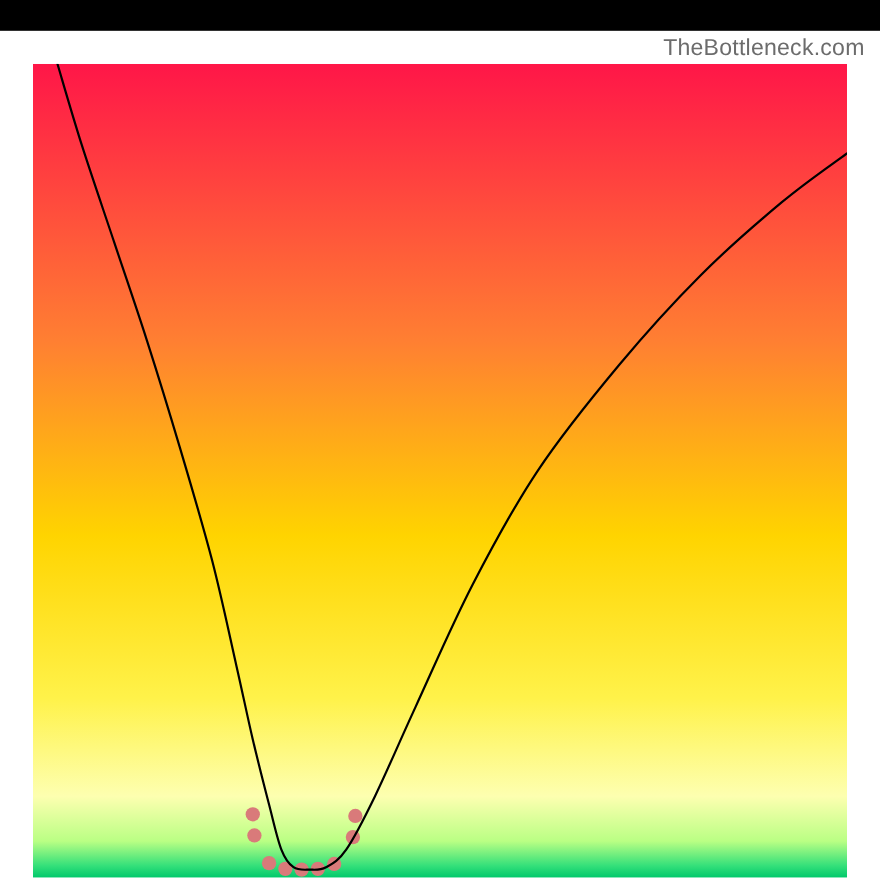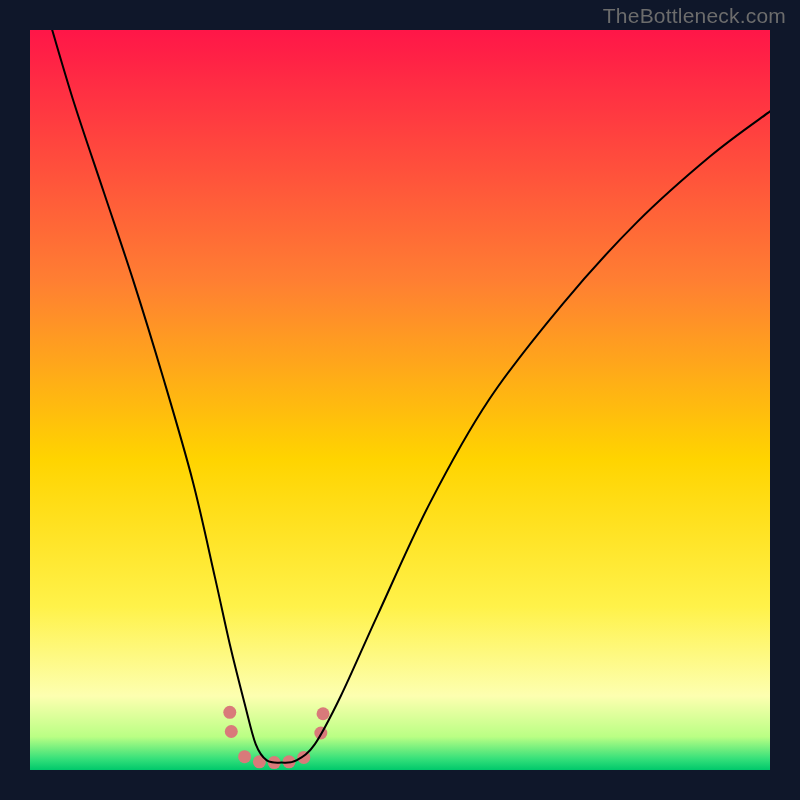--- a/index.html
+++ b/index.html
@@ -7,21 +7,22 @@
     padding: 0;
     width: 800px;
     height: 800px;
     overflow: hidden;
     background: #000;
     font-family: Arial, Helvetica, sans-serif;
   }
   .frame {
     position: absolute;
     inset: 0;
-    background: #0f172a;
+    background: #ffffff;
+    margin-top: 28px;
   }
   .plot-area {
     position: absolute;
     left: 30px;
     top: 30px;
     width: 740px;
     height: 740px;
     overflow: hidden;
   }
   .gradient {

